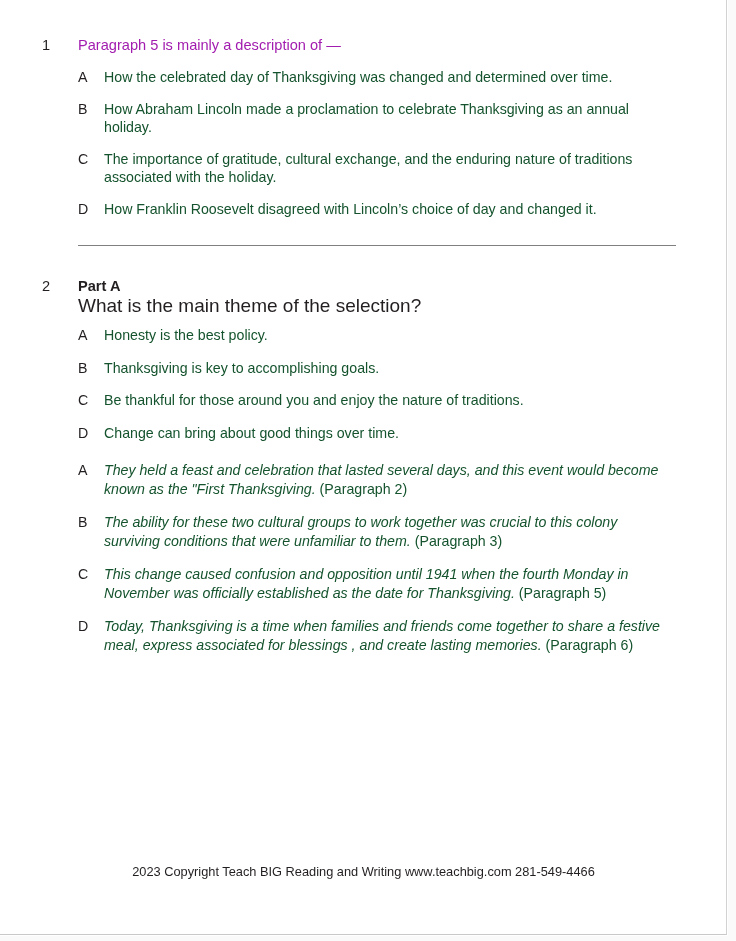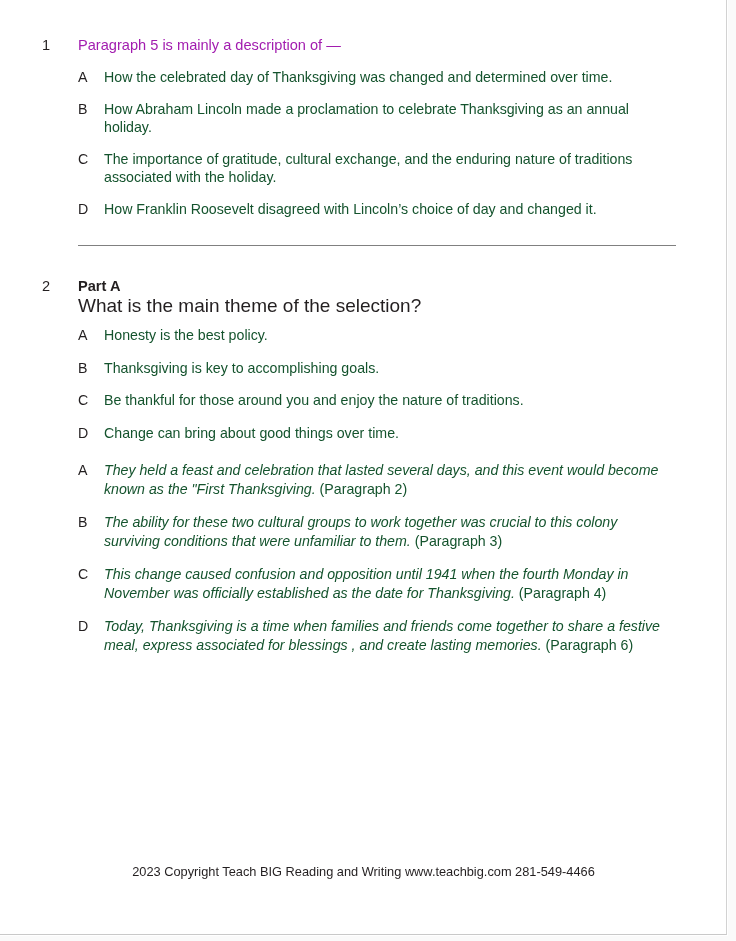--- a/index.html
+++ b/index.html
@@ -220,21 +220,21 @@
             <div class="option">
               <span class="opt-letter">A</span>
               <span class="opt-text italic"><span>They held a feast and celebration that lasted several days, and this event would become known as the "First Thanksgiving.</span> <span class="roman">(Paragraph 2)</span></span>
             </div>
             <div class="option">
               <span class="opt-letter">B</span>
               <span class="opt-text italic"><span>The ability for these two cultural groups to work together was crucial to this colony surviving conditions that were unfamiliar to them.</span> <span class="roman">(Paragraph 3)</span></span>
             </div>
             <div class="option">
               <span class="opt-letter">C</span>
-              <span class="opt-text italic"><span>This change caused confusion and opposition until 1941 when the fourth Monday in November was officially established as the date for Thanksgiving.</span> <span class="roman">(Paragraph 4)</span></span>
+              <span class="opt-text italic"><span>This change caused confusion and opposition until 1941 when the fourth Monday in November was officially established as the date for Thanksgiving.</span> <span class="roman">(Paragraph 5)</span></span>
             </div>
             <div class="option">
               <span class="opt-letter">D</span>
               <span class="opt-text italic"><span>Today, Thanksgiving is a time when families and friends come together to share a festive meal, express associated for blessings , and create lasting memories.</span> <span class="roman">(Paragraph 6)</span></span>
             </div>
           </div>
         </div>
 
       </div>
     </div>

